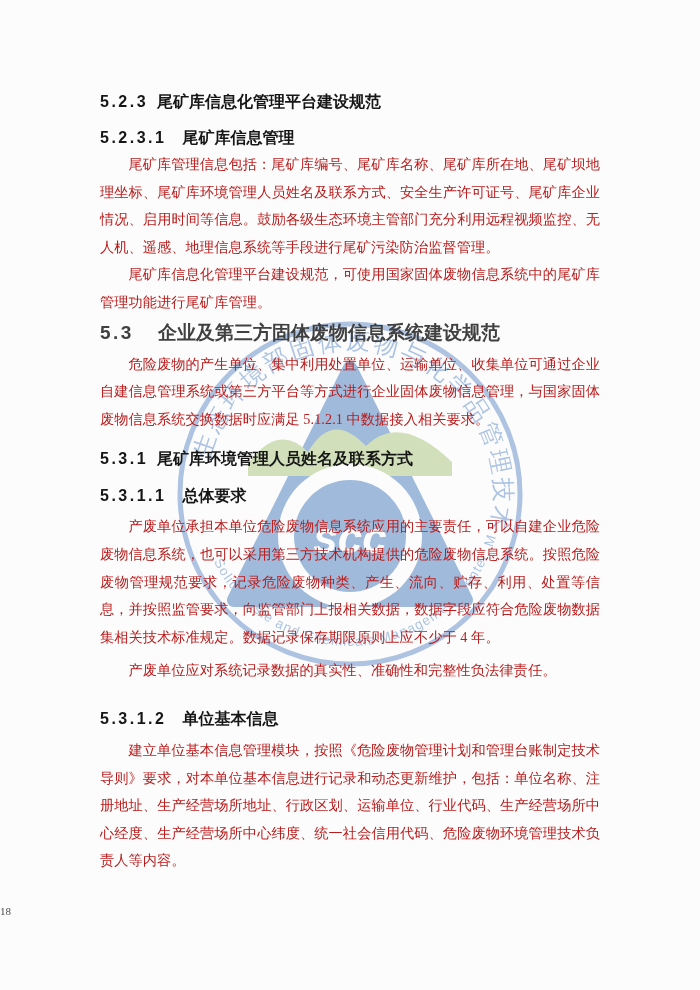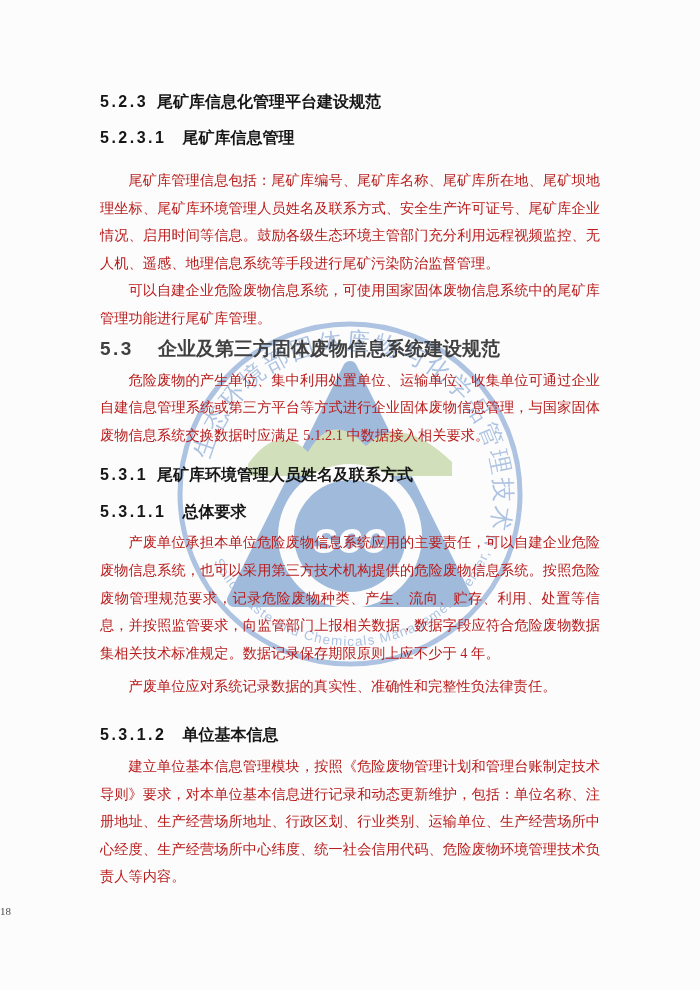--- a/index.html
+++ b/index.html
@@ -43,21 +43,21 @@
   }
   .h2{
     font-family:"Liberation Sans","DejaVu Sans",sans-serif;
     font-size:19px;line-height:24px;font-weight:bold;color:#404040;
     margin:4px 0 6px 0;
   }
   .hnum{letter-spacing:2.5px;margin-right:9px;}
   .g16 .hnum{margin-right:16px;}
   .h2 .hnum{margin-right:24px;}
   .m-h523{margin:0 0 16px 0;}
-  .m-h5231{margin:0 0 19px 0;}
+  .m-h5231{margin:0 0 3px 0;}
   .m-h531{margin:16px 0 0 0;}
   .m-h5311{margin:17px 0 7px 0;}
   .m-h5312{margin:24px 0 8px 0;}
   p.body{
     margin:0;
     font-size:14.2px;line-height:27.6px;
     letter-spacing:.08px;
     color:#b91c1c;
     text-align:justify;
     text-indent:2em;
@@ -109,21 +109,21 @@
     <h3 class="h3 m-h523">
       <span class="hnum">5.2.3</span><span class="htitle">尾矿库信息化管理平台建设规范</span>
     </h3>
 
     <h3 class="h3 g16 m-h5231">
       <span class="hnum">5.2.3.1</span><span class="htitle">尾矿库信息管理</span>
     </h3>
 
     <p class="body">尾矿库管理信息包括：尾矿库编号、尾矿库名称、尾矿库所在地、尾矿坝地理坐标、尾矿库环境管理人员姓名及联系方式、安全生产许可证号、尾矿库企业情况、启用时间等信息。鼓励各级生态环境主管部门充分利用远程视频监控、无人机、遥感、地理信息系统等手段进行尾矿污染防治监督管理。</p>
 
-    <p class="body">可以自建企业危险废物信息系统，可使用国家固体废物信息系统中的尾矿库管理功能进行尾矿库管理。</p>
+    <p class="body">尾矿库信息化管理平台建设规范，可使用国家固体废物信息系统中的尾矿库管理功能进行尾矿库管理。</p>
 
     <h2 class="h2">
       <span class="hnum">5.3</span><span class="htitle">企业及第三方固体废物信息系统建设规范</span>
     </h2>
 
     <p class="body">危险废物的产生单位、集中利用处置单位、运输单位、收集单位可通过企业自建信息管理系统或第三方平台等方式进行企业固体废物信息管理，与国家固体废物信息系统交换数据时应满足 5.1.2.1 中数据接入相关要求。</p>
 
     <h3 class="h3 m-h531">
       <span class="hnum">5.3.1</span><span class="htitle">尾矿库环境管理人员姓名及联系方式</span>
     </h3>
@@ -133,20 +133,20 @@
     </h3>
 
     <p class="body">产废单位承担本单位危险废物信息系统应用的主要责任，可以自建企业危险废物信息系统，也可以采用第三方技术机构提供的危险废物信息系统。按照危险废物管理规范要求，记录危险废物种类、产生、流向、贮存、利用、处置等信息，并按照监管要求，向监管部门上报相关数据，数据字段应符合危险废物数据集相关技术标准规定。数据记录保存期限原则上应不少于 4 年。</p>
 
     <p class="body mt6">产废单位应对系统记录数据的真实性、准确性和完整性负法律责任。</p>
 
     <h3 class="h3 g16 m-h5312">
       <span class="hnum">5.3.1.2</span><span class="htitle">单位基本信息</span>
     </h3>
 
-    <p class="body">建立单位基本信息管理模块，按照《危险废物管理计划和管理台账制定技术导则》要求，对本单位基本信息进行记录和动态更新维护，包括：单位名称、注册地址、生产经营场所地址、行政区划、行业类别、运输单位、生产经营场所中心经度、生产经营场所中心纬度、统一社会信用代码、危险废物环境管理技术负责人等内容。</p>
+    <p class="body">建立单位基本信息管理模块，按照《危险废物管理计划和管理台账制定技术导则》要求，对本单位基本信息进行记录和动态更新维护，包括：单位名称、注册地址、生产经营场所地址、行政区划、运输单位、行业代码、生产经营场所中心经度、生产经营场所中心纬度、统一社会信用代码、危险废物环境管理技术负责人等内容。</p>
 
 
   </div>
 
   <div class="pagenum">18</div>
 
 </div>
 
 </body></html>

